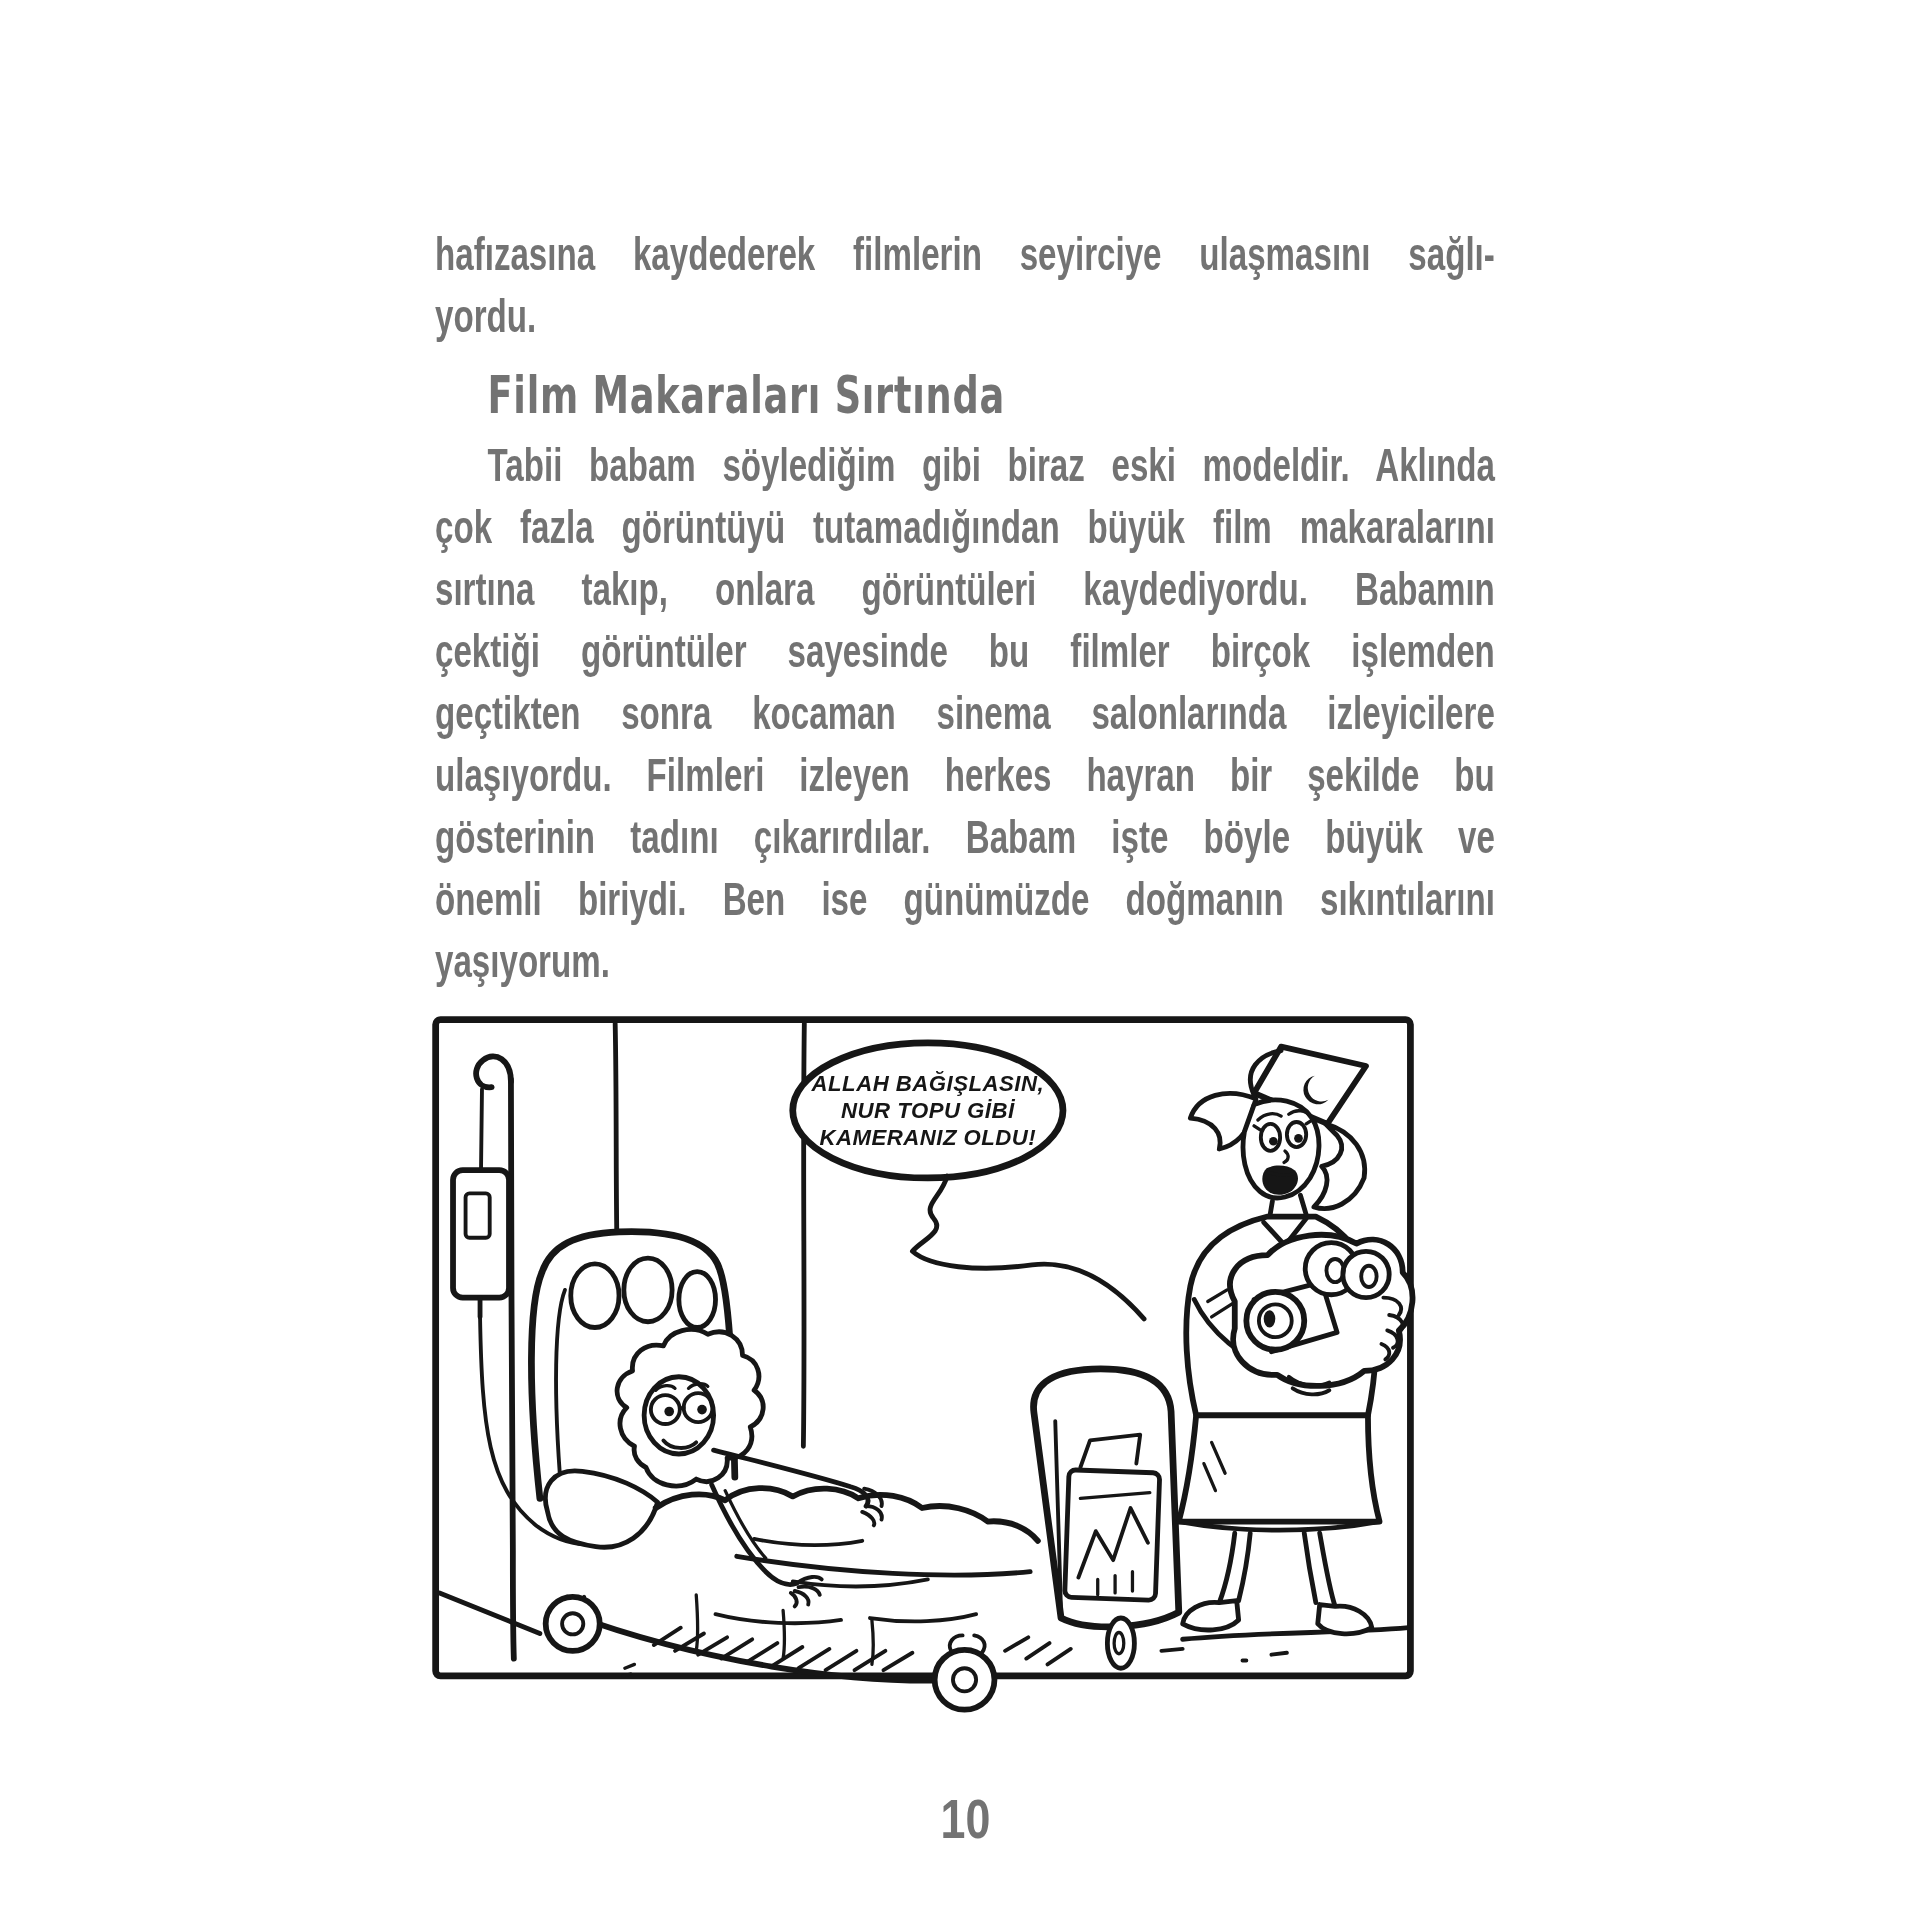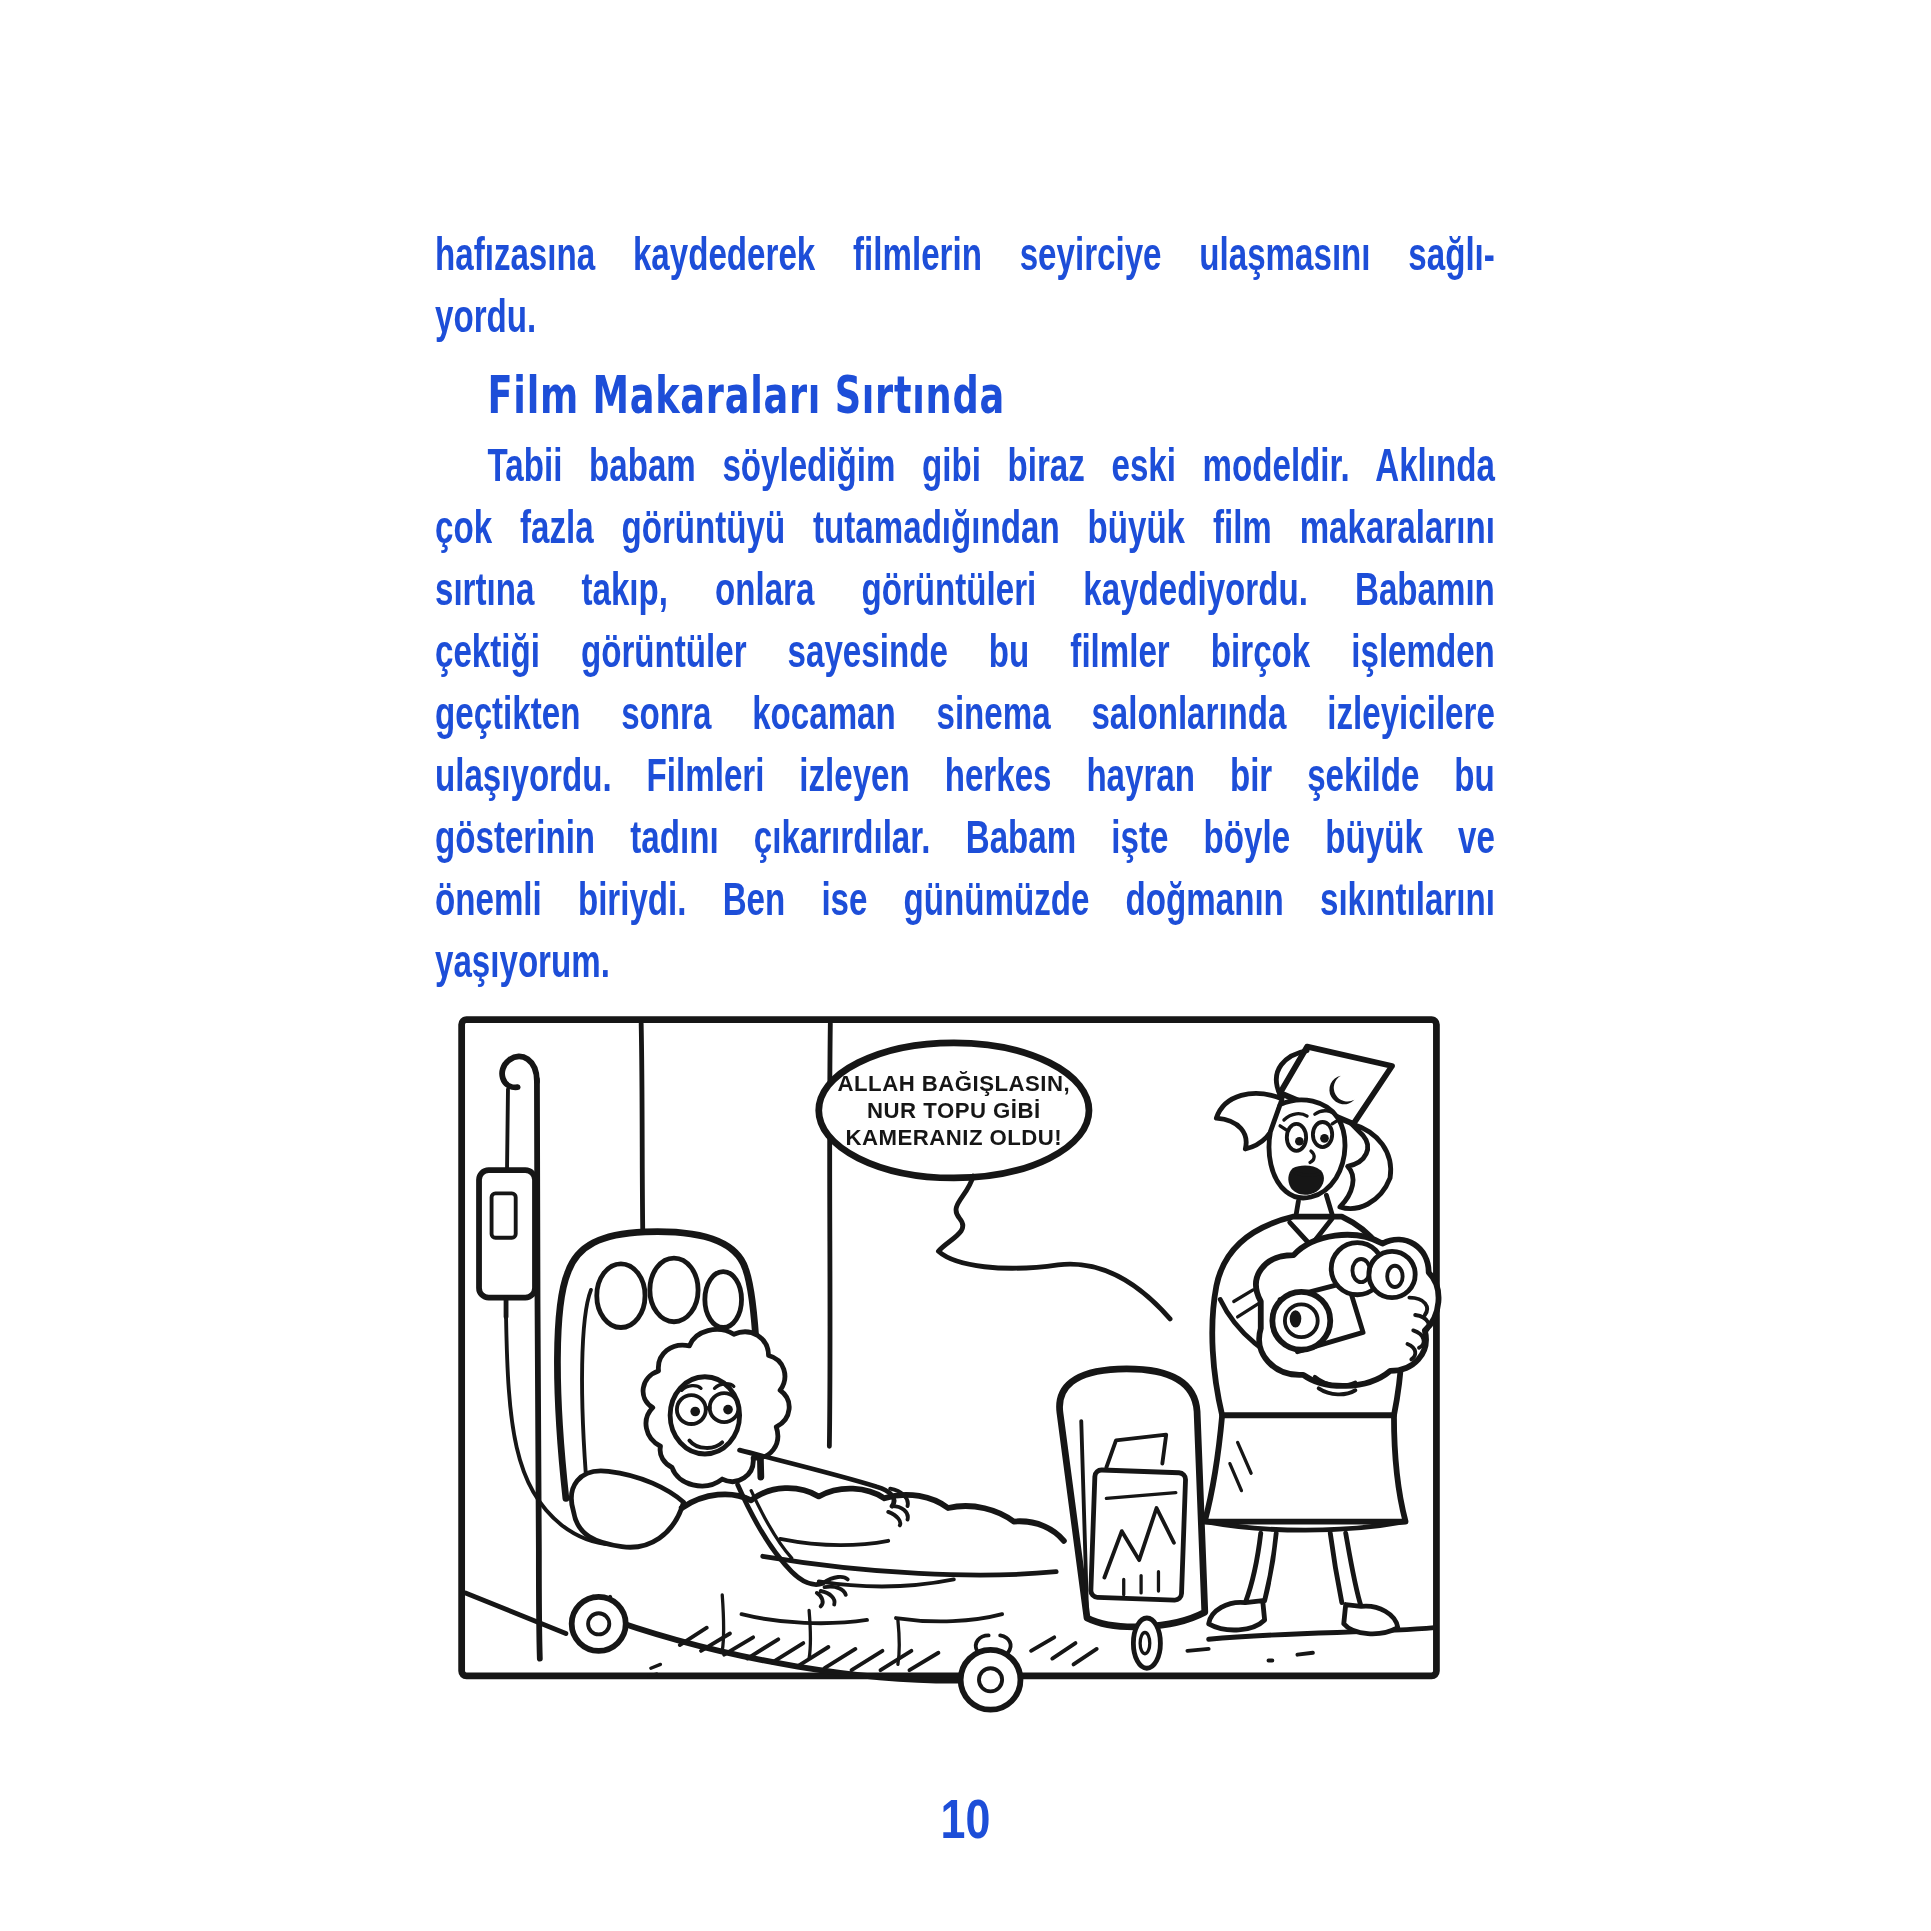--- a/index.html
+++ b/index.html
@@ -1,33 +1,33 @@
 <!DOCTYPE html>
 <html><head>
 <meta charset="utf-8">
 <style>
   html,body { margin:0; padding:0; background:#ffffff; }
   .page {
     position:relative; width:1931px; height:1931px;
     background:#ffffff; overflow:hidden;
-    font-family:"Liberation Sans", sans-serif; color:#1d4ed8;
+    font-family:"Liberation Sans", sans-serif; color:#737373;
   }
   
   .textcol { position:absolute; left:435px; top:223px; width:1060px; }
   .squeeze { width:1472px; transform:scaleX(0.72); transform-origin:0 0; }
   .bodytext { font-size:46px; font-weight:bold; line-height:62px; }
   .jl { text-align:justify; text-align-last:justify; }
   .ll { text-align:left; }
   .indent { padding-left:73px; }
   h2.heading {
     margin:20px 0 8.7px 0; padding-left:73px;
     font-family:"DejaVu Sans", sans-serif;
     font-size:51px; font-weight:bold; line-height:58px; letter-spacing:1px;
   }
-  figure.cartoon { position:absolute; left:452px; top:1010px; width:996px; height:720px; margin:0; }
+  figure.cartoon { position:absolute; left:426px; top:1010px; width:996px; height:720px; margin:0;font-style:italic; }
   figure.cartoon svg { width:100%; height:100%; display:block; }
   svg path, svg rect, svg circle, svg ellipse, svg line {
     fill:none; stroke:#161616; stroke-linecap:round; stroke-linejoin:round;
   }
   .w7{stroke-width:7} .w6{stroke-width:6} .w5{stroke-width:5}
   .w4{stroke-width:4} .w3{stroke-width:3.4}
   .fw{fill:#ffffff} .fd{fill:#161616; stroke:none}
   text.bub {
     font-family:"Liberation Sans", sans-serif; font-size:23px; font-weight:bold;
     fill:#161616; stroke:none; text-anchor:middle; letter-spacing:0.5px;

